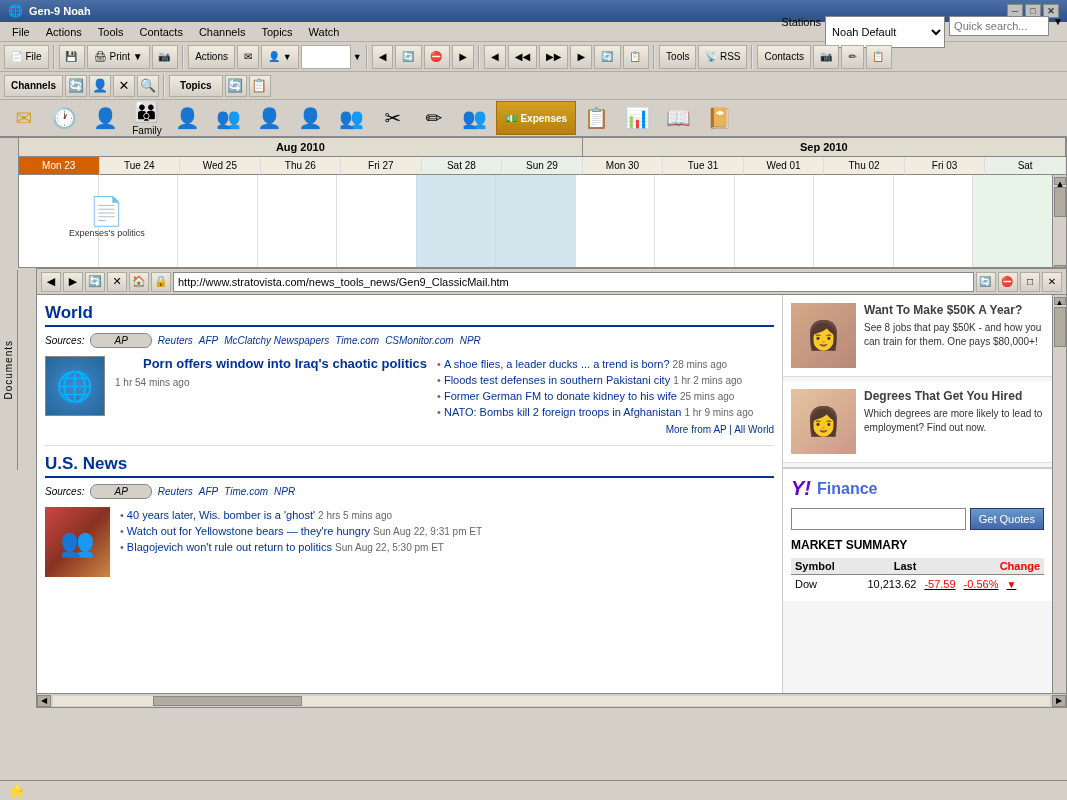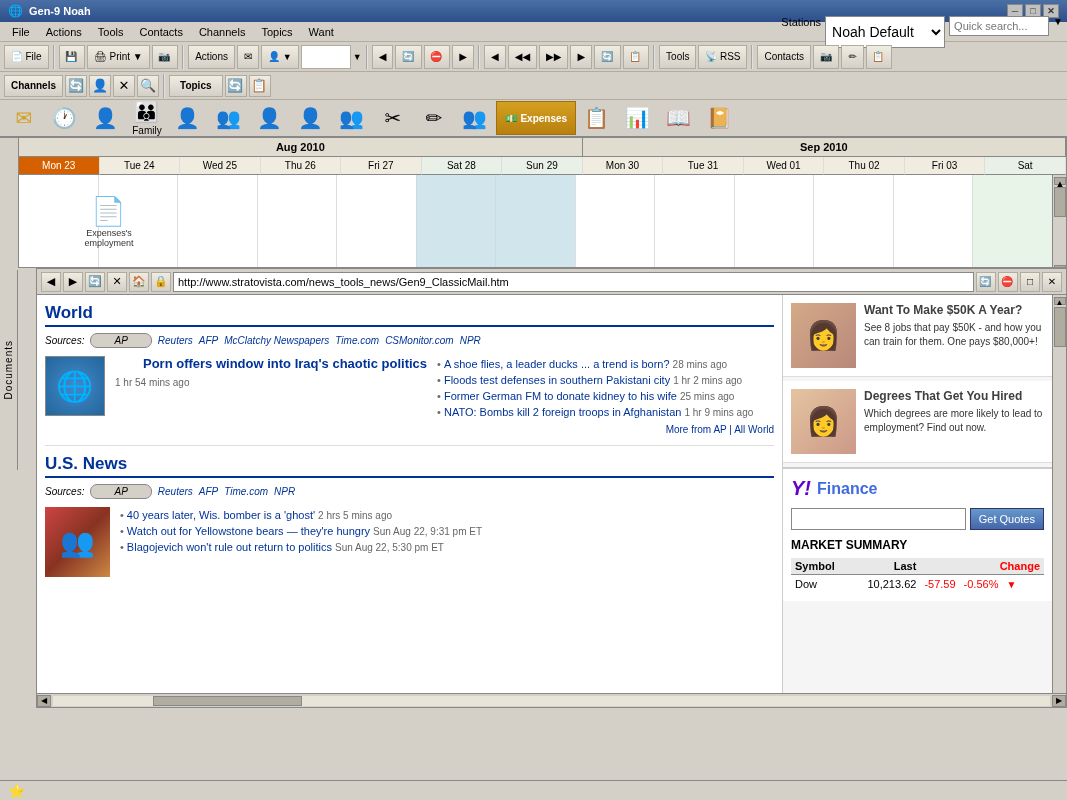--- a/index.html
+++ b/index.html
@@ -50,21 +50,21 @@
       border-bottom: 1px solid #b0aca0;
       gap: 2px;
     }
     .tb-separator { width: 2px; height: 24px; background: linear-gradient(to right, #888, #fff); margin: 0 2px; }
     .tb-btn {
       height: 24px; padding: 2px 6px; background: linear-gradient(to bottom, #f0ece0, #d4d0c8);
       border: 1px solid #b0aca0; cursor: pointer; font-size: 10px; display: flex; align-items: center; gap: 2px;
       white-space: nowrap;
     }
     .station-select {
-      height: 32px; font-size: 14px; background: white; border: 1px solid #888; padding: 0 2px; width: 120px;
+      height: 32px; font-size: 11px; background: white; border: 1px solid #888; padding: 0 2px; width: 120px;
     }
     .quick-search {
       height: 20px; font-size: 11px; background: white; border: 1px solid #888; padding: 0 4px; width: 100px;
       color: #888;
     }
 
     
     #channels-toolbar {
       background: #d4d0c8;
       height: 28px;
@@ -367,21 +367,21 @@
   </div>
 </div>
 
 <div id="menu-bar">
   <span class="menu-item">File</span>
   <span class="menu-item">Actions</span>
   <span class="menu-item">Tools</span>
   <span class="menu-item">Contacts</span>
   <span class="menu-item">Channels</span>
   <span class="menu-item">Topics</span>
-  <span class="menu-item">Want</span>
+  <span class="menu-item">Watch</span>
 
   <div style="margin-left: auto; display: flex; align-items: flex-start; gap: 4px;">
     <span style="font-size:11px;">Stations</span>
     <select class="station-select">
       <option>Noah Default</option>
     </select>
     <input class="quick-search" type="text" value="" placeholder="Quick search..." style="">
     <span style="font-size:10px; cursor:pointer;">▼</span>
   </div>
 </div>
@@ -568,21 +568,21 @@
           <div style="flex:1; border-right:1px solid #ddd;"></div>
           <div style="flex:1; border-right:1px solid #ddd;"></div>
           <div style="flex:1; border-right:1px solid #ddd;"></div>
           <div style="flex:1; border-right:1px solid #ddd;"></div>
           <div style="flex:1; background:#e8f4e8;"></div>
 
           <div style="position:absolute; left:calc(5/13*100%); width:calc(2/13*100%); top:0; height:100%; background:#b8d8f0; opacity:0.5; pointer-events:none;"></div>
 
           <div class="cal-doc">
             <span class="doc-icon">📄</span>
-            <span style="font-size:9px; text-align:center; max-width:80px;">Expenses's employment</span>
+            <span style="font-size:9px; text-align:center; max-width:80px;">Expenses's politics</span>
           </div>
         </div>
 
         <div class="scrollbar-v">
           <div style="width:12px; height:8px; background:#b0aca0; border:1px solid #888;">▲</div>
           <div class="scroll-thumb"></div>
           <div style="width:12px; height:8px; background:#b0aca0; border:1px solid #888; margin-top:auto;">▼</div>
         </div>
       </div>
 
@@ -722,21 +722,21 @@
                 <tr>
                   <th>Symbol</th>
                   <th class="last">Last</th>
                   <th class="change-neg">Change</th>
                 </tr>
               </thead>
               <tbody>
                 <tr>
                   <td>Dow</td>
                   <td class="last">10,213.62</td>
-                  <td style="display:flex; align-items:flex-end; gap:8px;">
+                  <td style="display:flex; align-items:flex-end; gap:8px;text-decoration:underline;">
                     <span class="change-neg">-57.59</span>
                     <span class="change-pct">-0.56%</span>
                     <span style="color:red; font-size:10px;">▼</span>
                   </td>
                 </tr>
               </tbody>
             </table>
           </div>
         </div>
 

